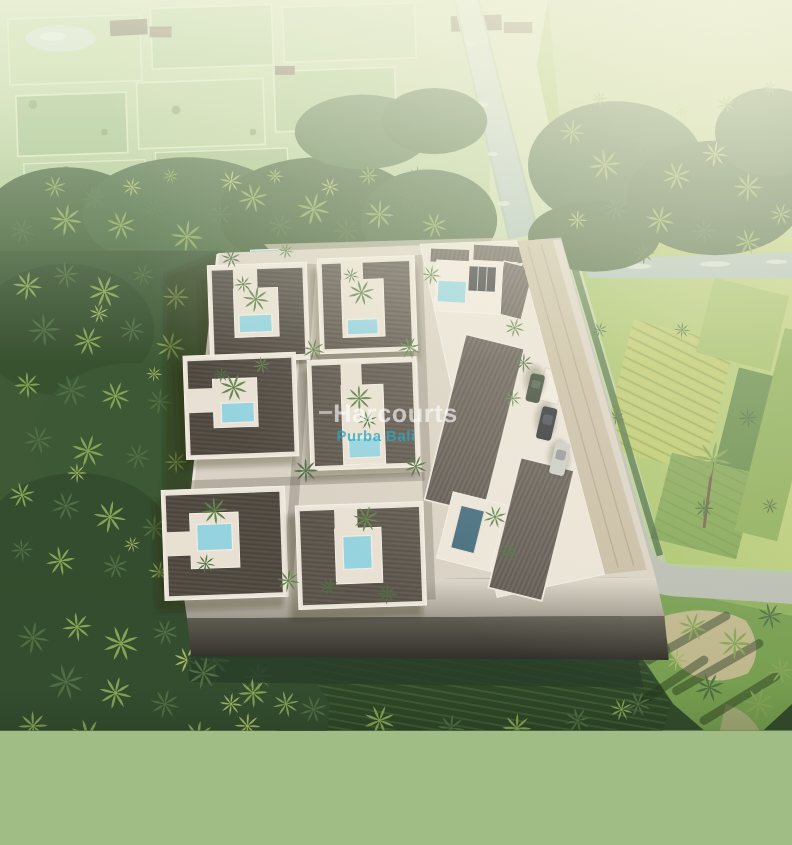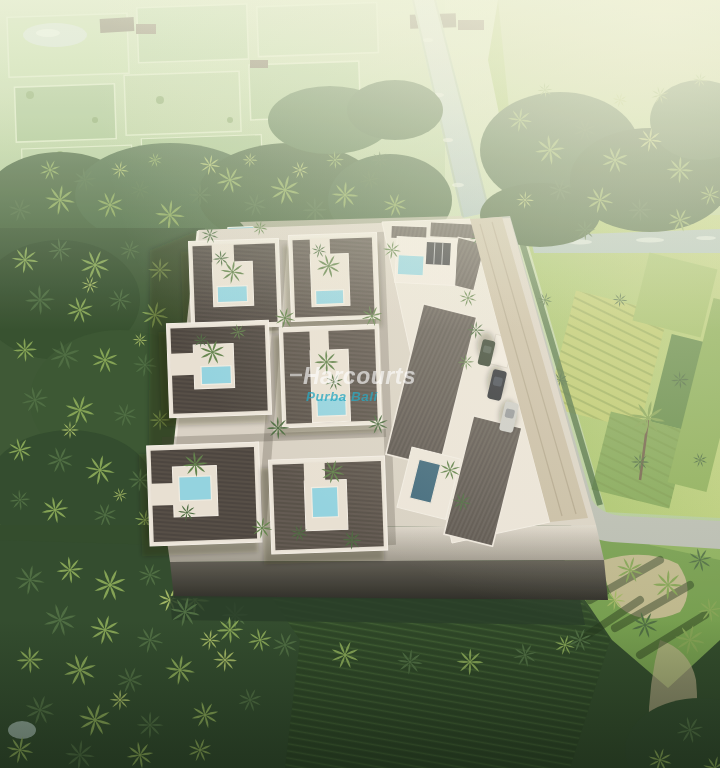--- a/index.html
+++ b/index.html
@@ -1,16 +1,16 @@
 <!DOCTYPE html>
 <html><head>
 <meta charset="utf-8">
 <style>
   html,body{margin:0;padding:0;background:#9fbd84;font-family:"Liberation Sans",sans-serif;}
-  .stage{position:relative;width:720px;height:768px;overflow:hidden;font-style:italic;}
+  .stage{position:relative;width:720px;height:664px;overflow:hidden;}
   svg{display:block;}
   text{font-family:"Liberation Sans",sans-serif;}
 </style>
 </head>
 <body>
 
 <div class="stage">
 <svg width="720" height="768" viewBox="0 0 720 768">
   <defs>
     <linearGradient id="bgGrad" x1="0" y1="0" x2="0" y2="1">

